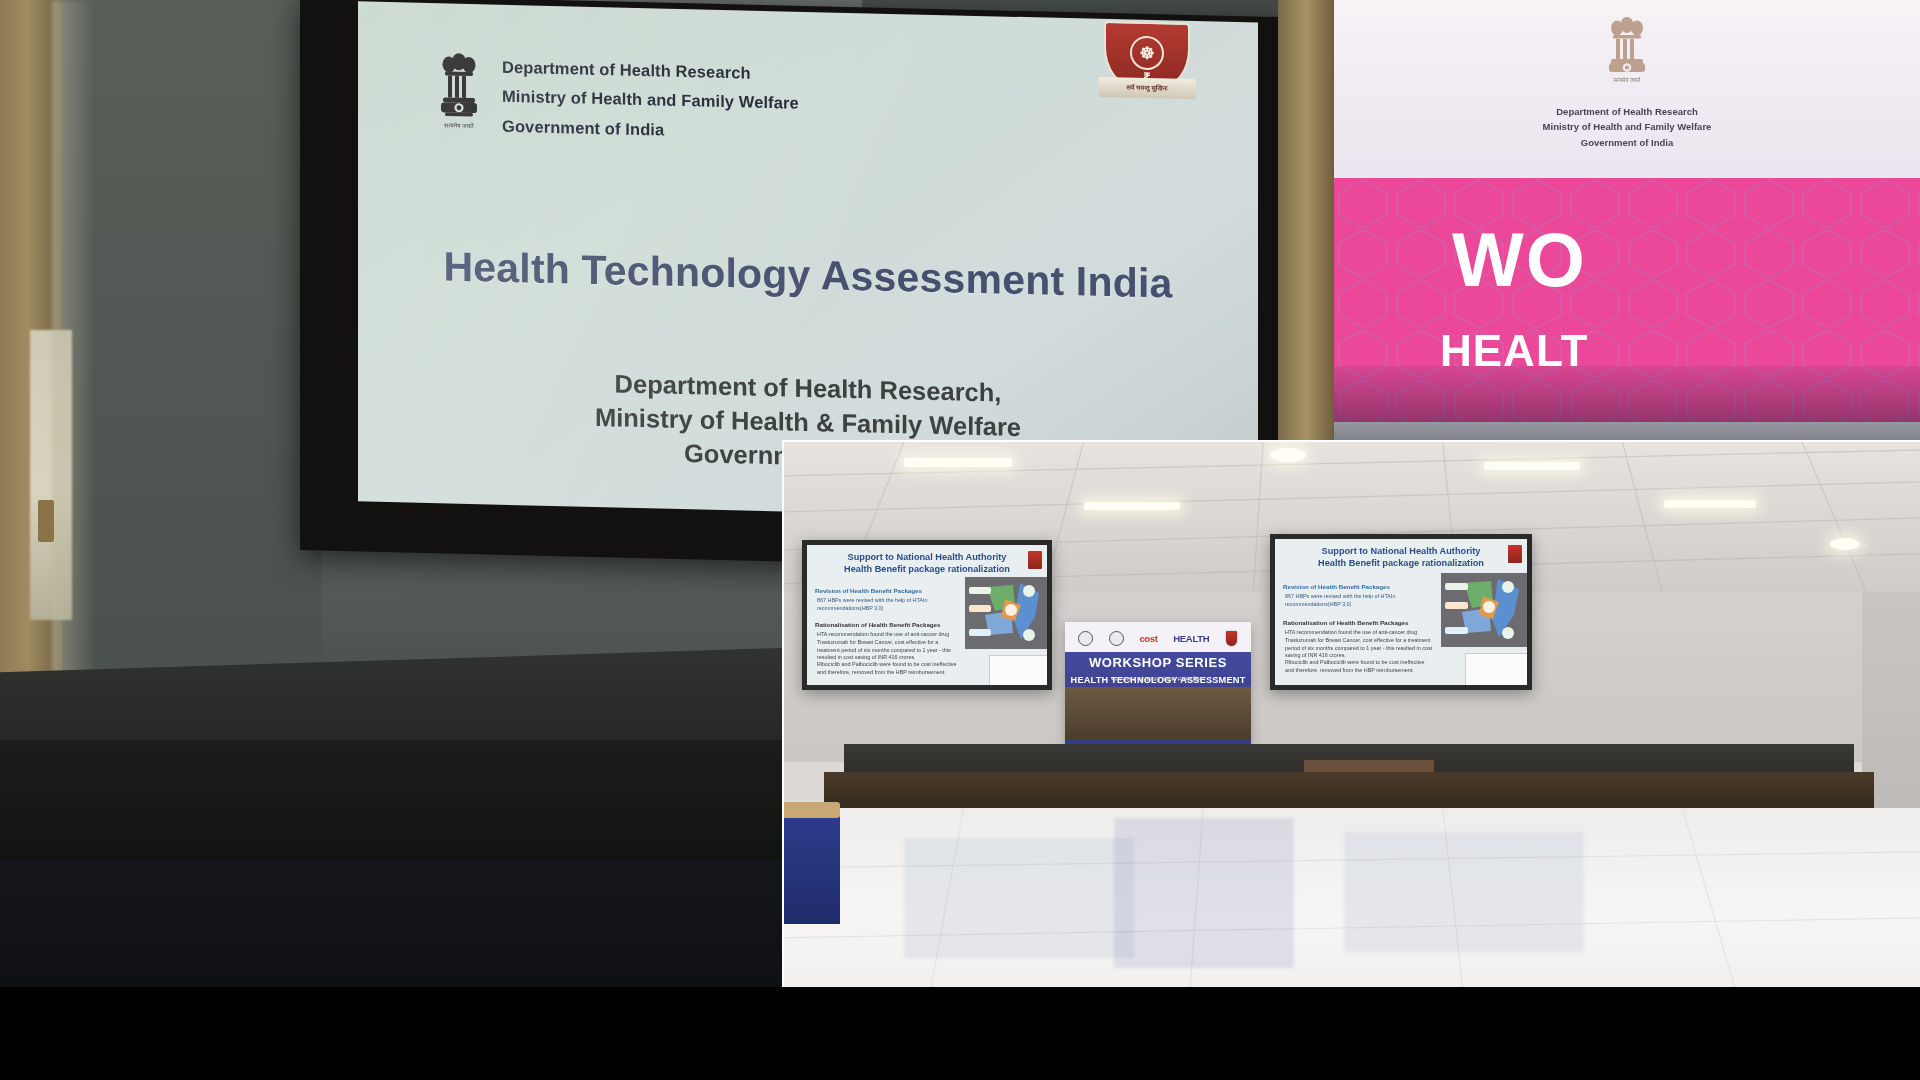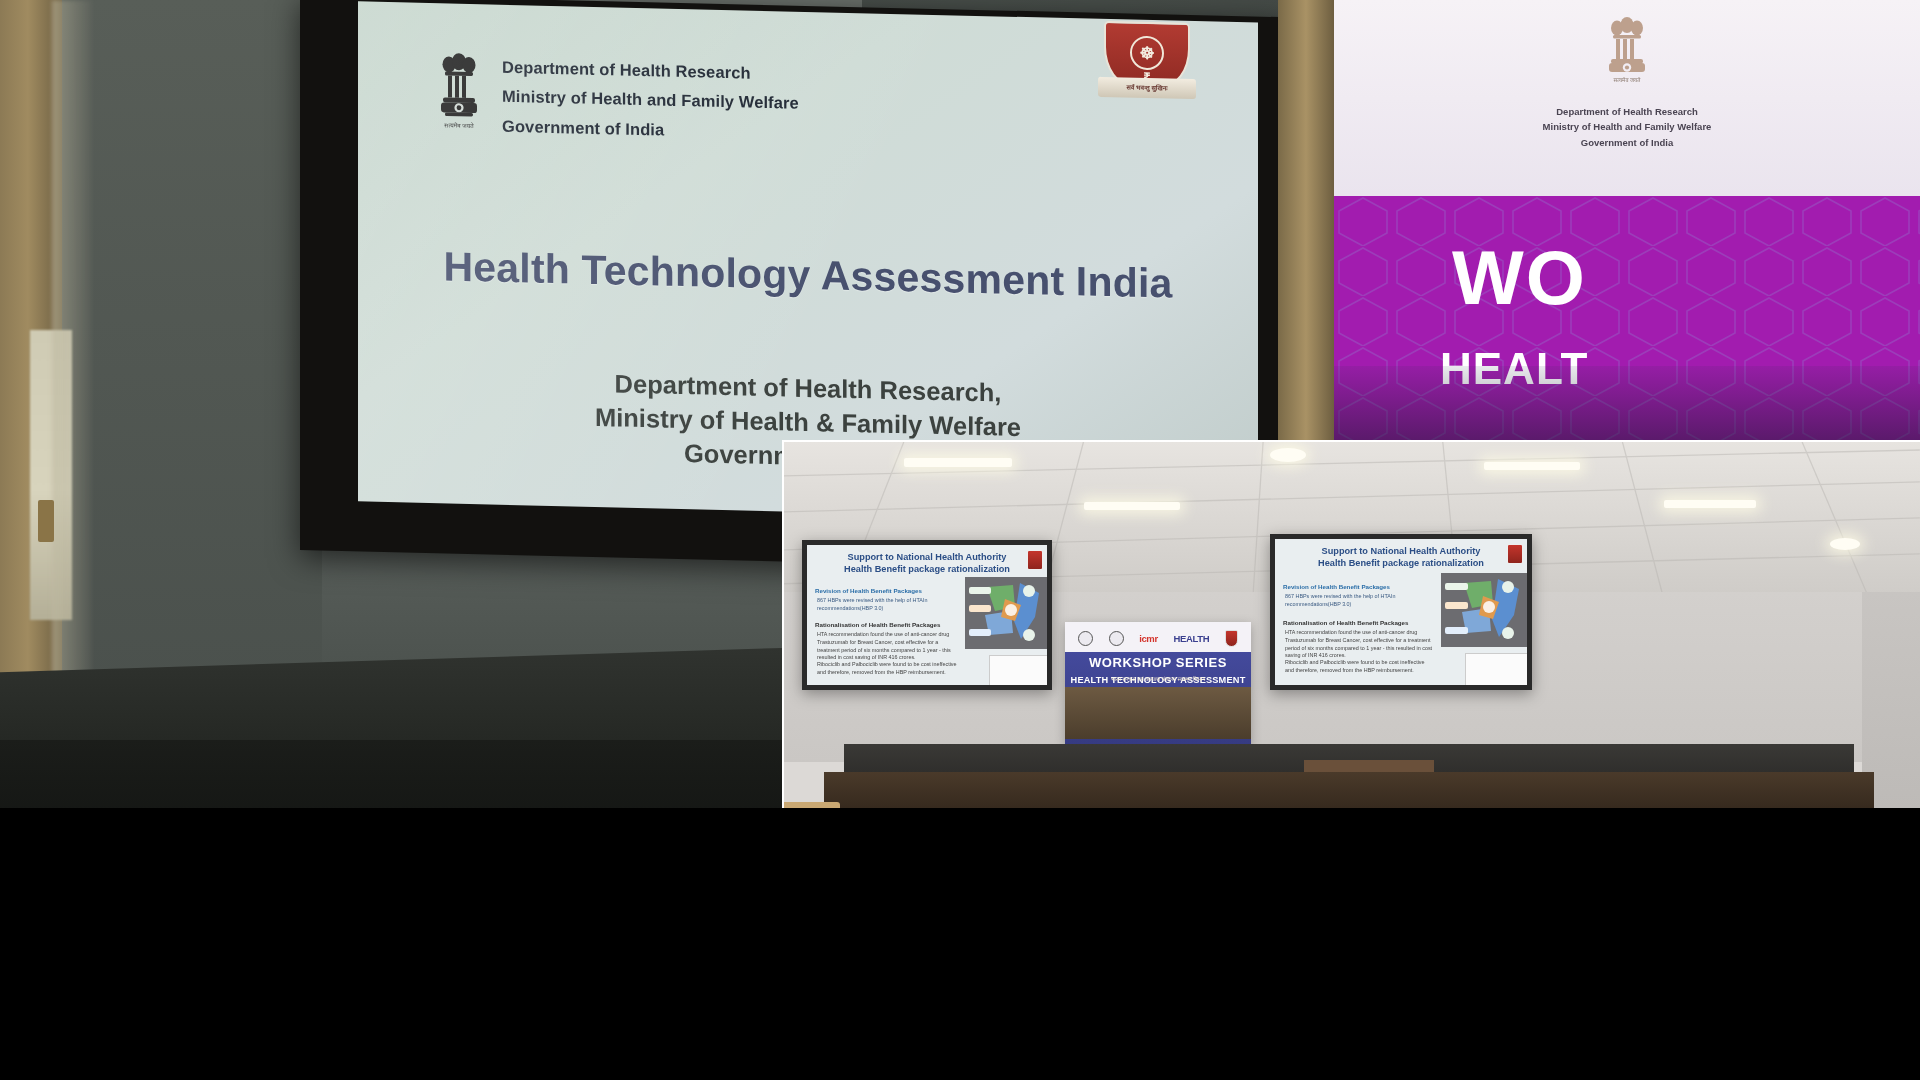--- a/index.html
+++ b/index.html
@@ -1,18 +1,18 @@
 <!DOCTYPE html>
 <html><head>
 <meta charset="utf-8">
 <style>
   * { margin:0; padding:0; box-sizing:border-box; }
   html,body { width:1920px; height:1080px; overflow:hidden; background:#000;
               font-family:"Liberation Sans", sans-serif; }
-  #stage { position:relative; width:1920px; height:808px; overflow:hidden; }
+  #stage { position:relative; width:1920px; height:987px; overflow:hidden; }
 
   
   .main-photo { position:absolute; inset:0;
     background:linear-gradient(160deg,#4e5550 0%,#454b47 30%,#3a403c 60%,#22262a 100%); }
 
   
   .window-frame { position:absolute; left:0; top:0; width:62px; height:700px;
     background:linear-gradient(90deg,#8c7a55 0%,#a08b60 45%,#6d5f42 100%); }
   .window-pane { position:absolute; left:30px; top:330px; width:42px; height:290px;
     background:linear-gradient(180deg,#cfcbb4 0%,#d8d4bd 55%,#b4af97 100%);
@@ -68,22 +68,22 @@
   .poster-wood { position:absolute; left:1278px; top:0; width:56px; height:440px;
     background:linear-gradient(90deg,#7a6a48,#a99265 50%,#6d5e40); }
   .poster { position:absolute; left:1334px; top:0; width:586px; height:440px; overflow:hidden;
     background:#f2eef3; }
   .poster-top { position:absolute; left:0; top:0; width:100%; height:196px;
     background:linear-gradient(180deg,#f6f2f6,#eae4ee); }
   .poster-emblem { position:absolute; left:50%; top:16px; transform:translateX(-50%);
     width:44px; height:74px; opacity:.8; }
   .poster-lines { position:absolute; left:0; right:0; top:104px; text-align:center;
     font-size:9.5px; font-weight:700; color:#4a4452; line-height:1.62; }
-  .poster-blue { position:absolute; left:0; top:196px; width:100%; height:244px;
-    background:#a21caf; overflow:hidden; }
+  .poster-blue { position:absolute; left:0; top:178px; width:100%; height:244px;
+    background:#ec4899; overflow:hidden; }
   .hexpat { position:absolute; inset:0; opacity:.28; }
   .poster-wo { position:absolute; left:118px; top:38px; font-size:76px; font-weight:700;
     color:#fff; letter-spacing:2px; }
   .poster-healt { position:absolute; left:106px; top:148px; font-size:44px; font-weight:700;
     color:#fff; letter-spacing:1px; }
   .poster-shadow { position:absolute; left:0; top:366px; width:100%; height:74px;
     background:linear-gradient(180deg,rgba(40,46,80,.1),rgba(20,24,40,.5)); }
 
   
   .stage-top { position:absolute; left:0; top:648px; width:782px; height:110px;
@@ -362,21 +362,21 @@
           </svg>
         </div>
         <div class="is-thumb" style="left:190px; top:114px; width:64px; height:36px;"></div>
       </div>
     </div>
 
     <div class="banner">
       <div class="banner-logos">
         <div class="bl-circ"></div>
         <div class="bl-circ"></div>
-        <div class="bl-icmr">icmr</div>
+        <div class="bl-icmr">cost</div>
         <div class="bl-ni">HEALTH</div>
         <div class="bl-shield"></div>
       </div>
       <div class="banner-blue">
         <div class="bb-1">WORKSHOP SERIES</div>
         <div class="bb-2">HEALTH TECHNOLOGY ASSESSMENT</div>
         <div class="bb-3">(HTA)</div>
       </div>
     </div>
     <div class="banner-photo" style="left:281px;">

